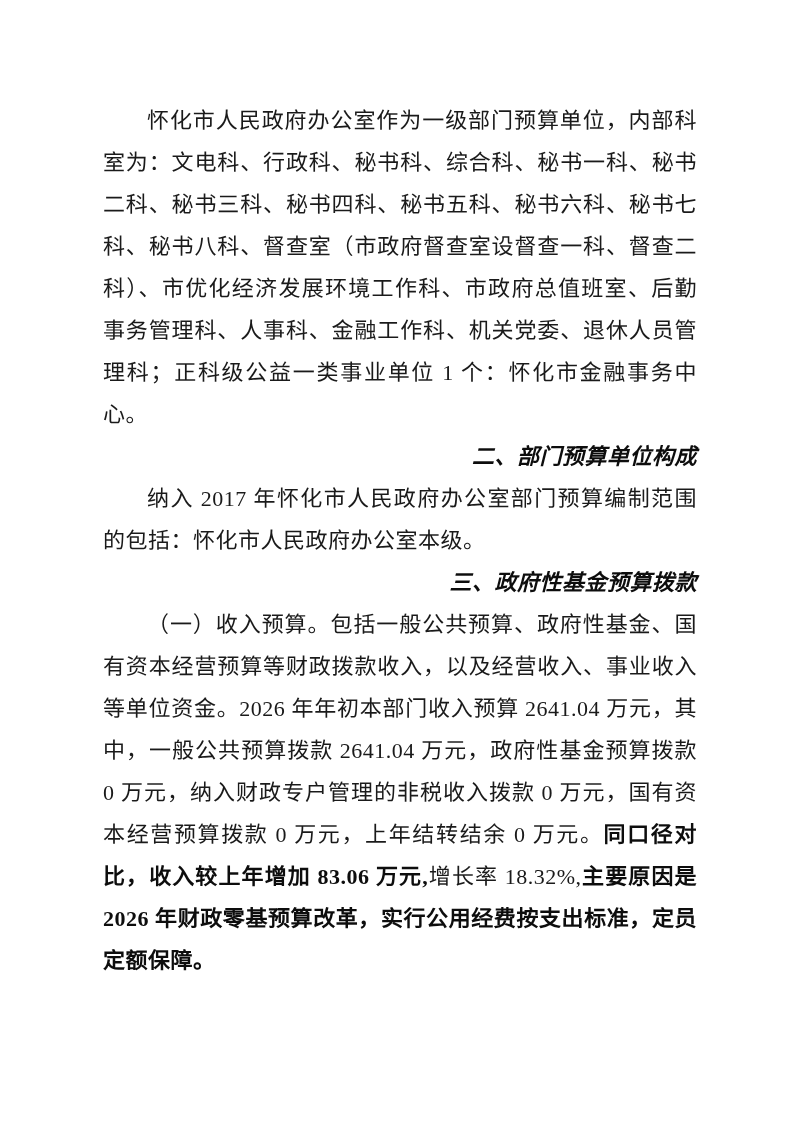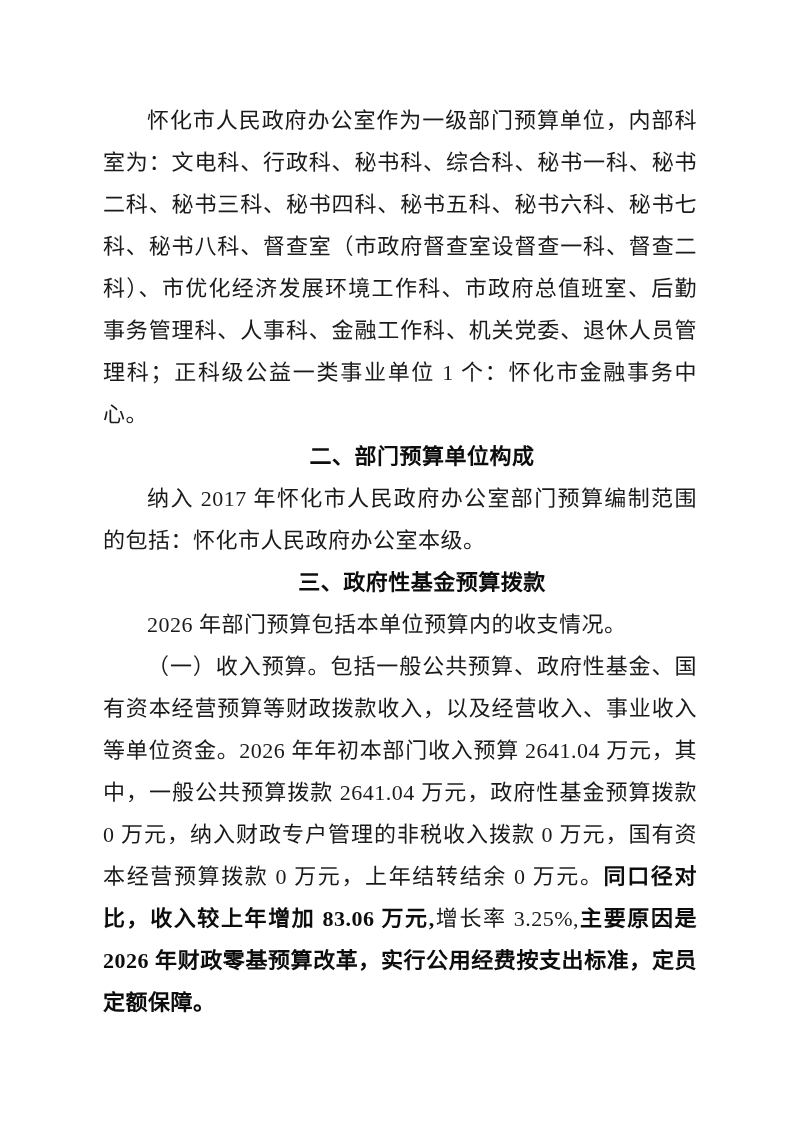--- a/index.html
+++ b/index.html
@@ -28,34 +28,34 @@
     text-align: justify;
     letter-spacing: 0.5px;
   }
   p.body-para {
     font-family: "Liberation Serif", "DejaVu Serif", serif;
     font-weight: 400;
   }
   p.heading {
     font-family: "Liberation Sans", "DejaVu Sans", sans-serif;
     font-weight: 700;
-    text-align: center;
+    text-align: right;
     color: #111111;
+    font-style: italic;
   }
   .run { white-space: pre-wrap; margin-top: 6px; }
   .run.bold {
     font-weight: 700;
     color: #0d0d0d;
   }
 </style>
 </head>
 <body>
 
 <main class="page">
   <div class="doc-content">
       <p class="body-para"><span class="run">怀化市人民政府办公室作为一级部门预算单位，内部科室为：文电科、行政科、秘书科、综合科、秘书一科、秘书二科、秘书三科、秘书四科、秘书五科、秘书六科、秘书七科、秘书八科、督查室（市政府督查室设督查一科、督查二科）、市优化经济发展环境工作科、市政府总值班室、后勤事务管理科、人事科、金融工作科、机关党委、退休人员管理科；正科级公益一类事业单位 1 个：怀化市金融事务中心。</span></p>
       <p class="heading"><span class="run bold">二、部门预算单位构成</span></p>
       <p class="body-para"><span class="run">纳入 2017 年怀化市人民政府办公室部门预算编制范围的包括：怀化市人民政府办公室本级。</span></p>
       <p class="heading"><span class="run bold">三、政府性基金预算拨款</span></p>
-      <p class="body-para"><span class="run">2026 年部门预算包括本单位预算内的收支情况。</span></p>
-      <p class="body-para"><span class="run">（一）收入预算。包括一般公共预算、政府性基金、国有资本经营预算等财政拨款收入，以及经营收入、事业收入等单位资金。2026 年年初本部门收入预算 2641.04 万元，其中，一般公共预算拨款 2641.04 万元，政府性基金预算拨款 0 万元，纳入财政专户管理的非税收入拨款 0 万元，国有资本经营预算拨款 0 万元，上年结转结余 0 万元。</span><span class="run bold">同口径对比，收入较上年增加 83.06 万元,</span><span class="run">增长率 3.25%,</span><span class="run bold">主要原因是 2026 年财政零基预算改革，实行公用经费按支出标准，定员定额保障。</span></p>
+      <p class="body-para"><span class="run">（一）收入预算。包括一般公共预算、政府性基金、国有资本经营预算等财政拨款收入，以及经营收入、事业收入等单位资金。2026 年年初本部门收入预算 2641.04 万元，其中，一般公共预算拨款 2641.04 万元，政府性基金预算拨款 0 万元，纳入财政专户管理的非税收入拨款 0 万元，国有资本经营预算拨款 0 万元，上年结转结余 0 万元。</span><span class="run bold">同口径对比，收入较上年增加 83.06 万元,</span><span class="run">增长率 18.32%,</span><span class="run bold">主要原因是 2026 年财政零基预算改革，实行公用经费按支出标准，定员定额保障。</span></p>
     </div>
 </main>
 
 </body></html>

